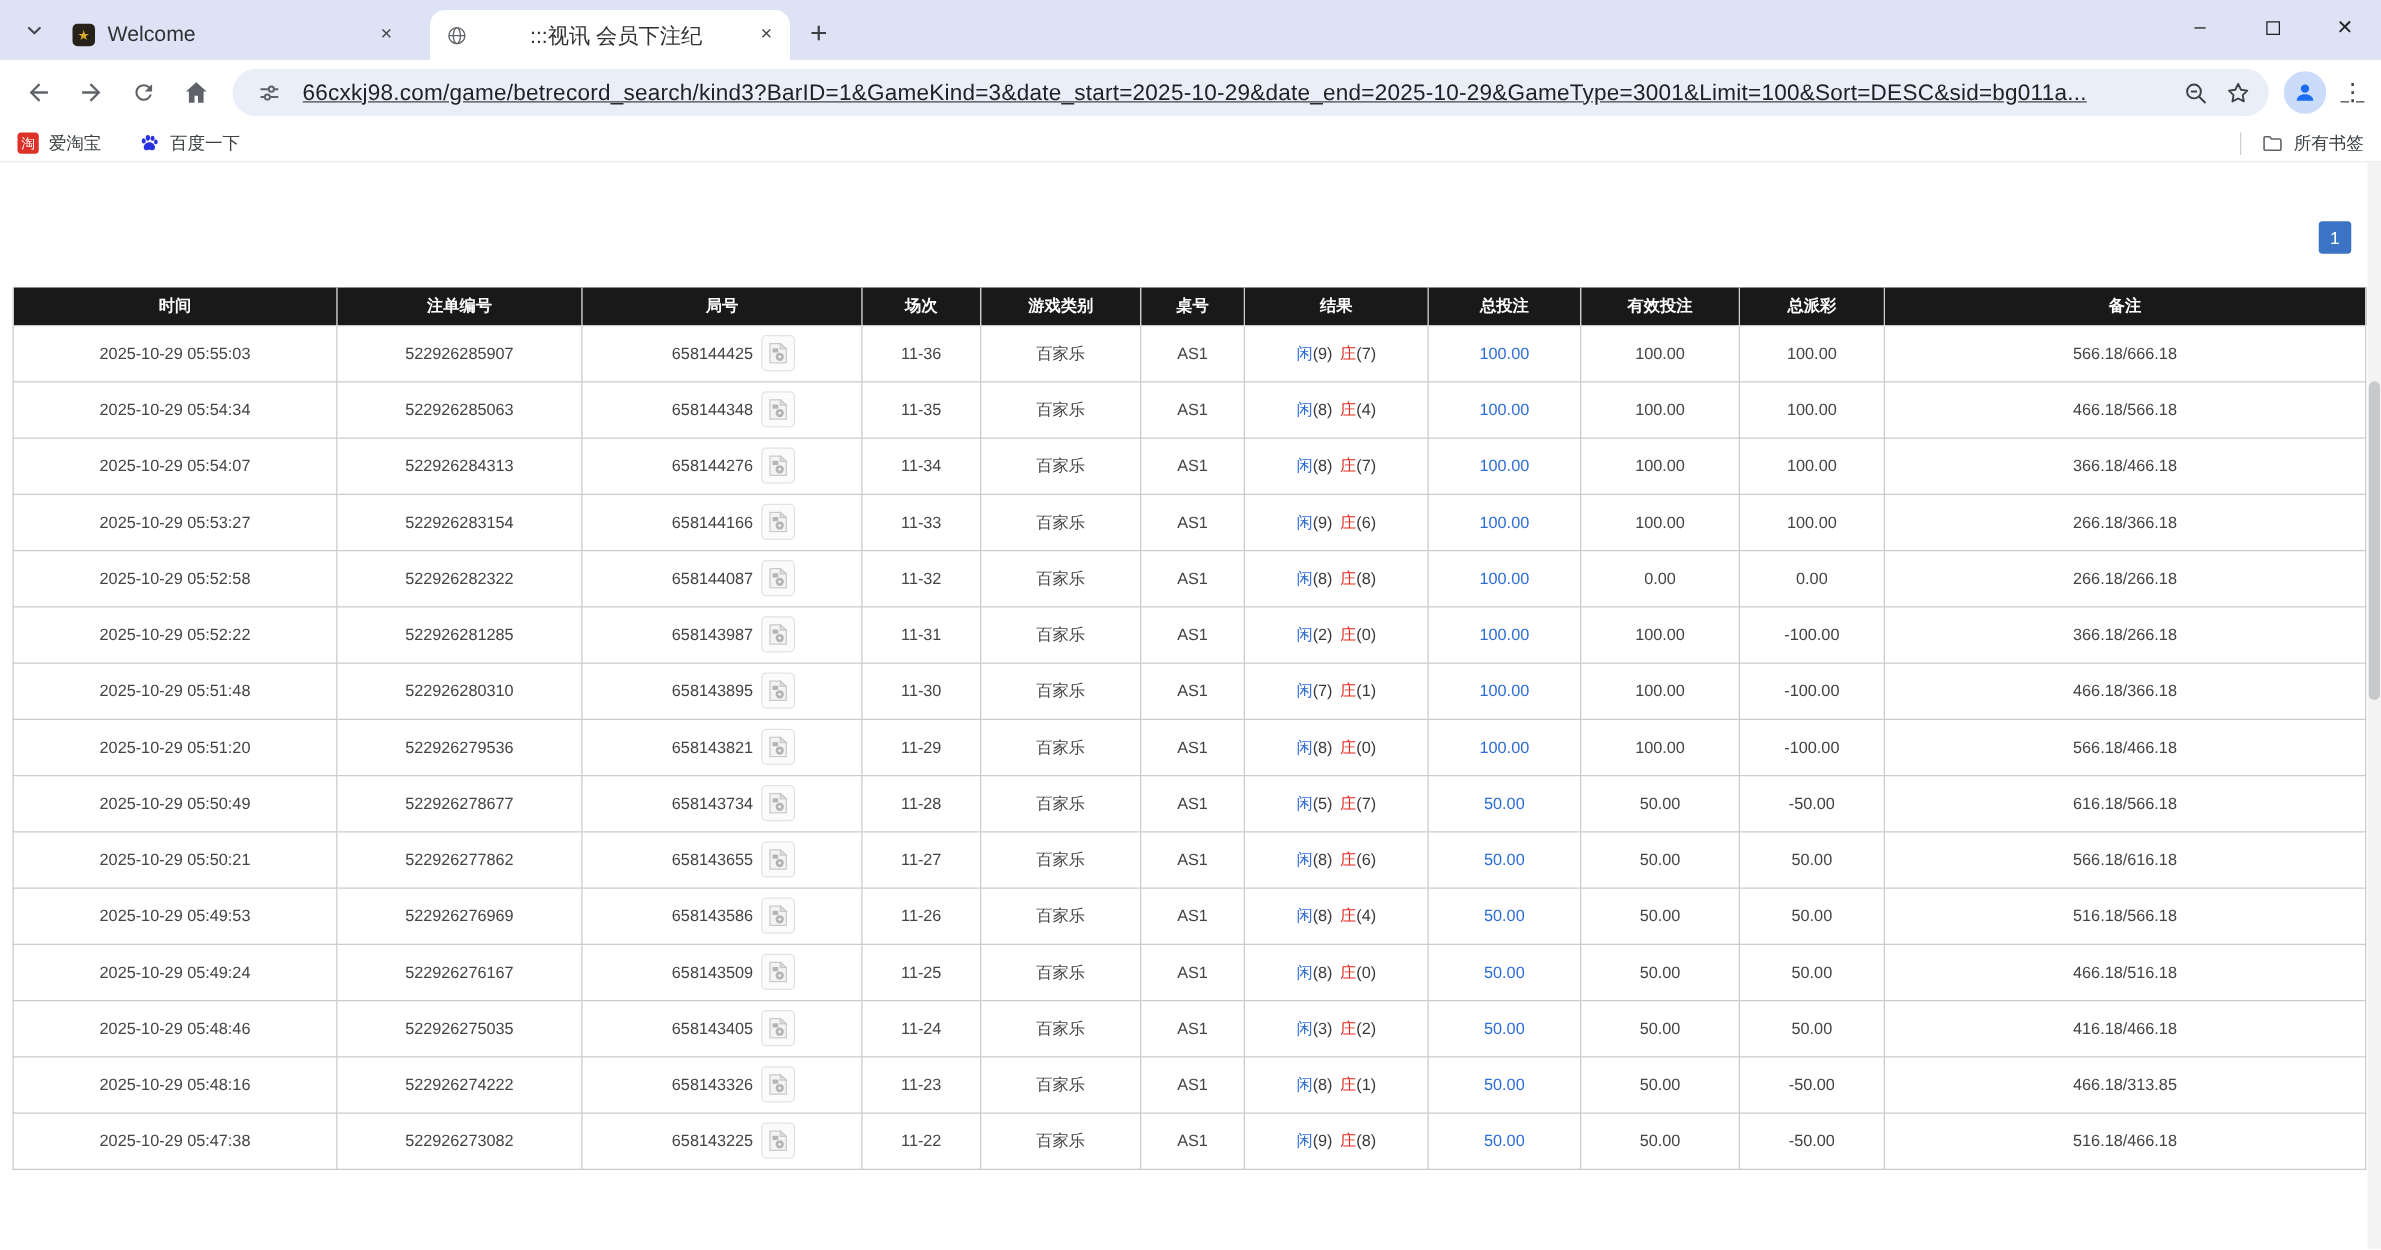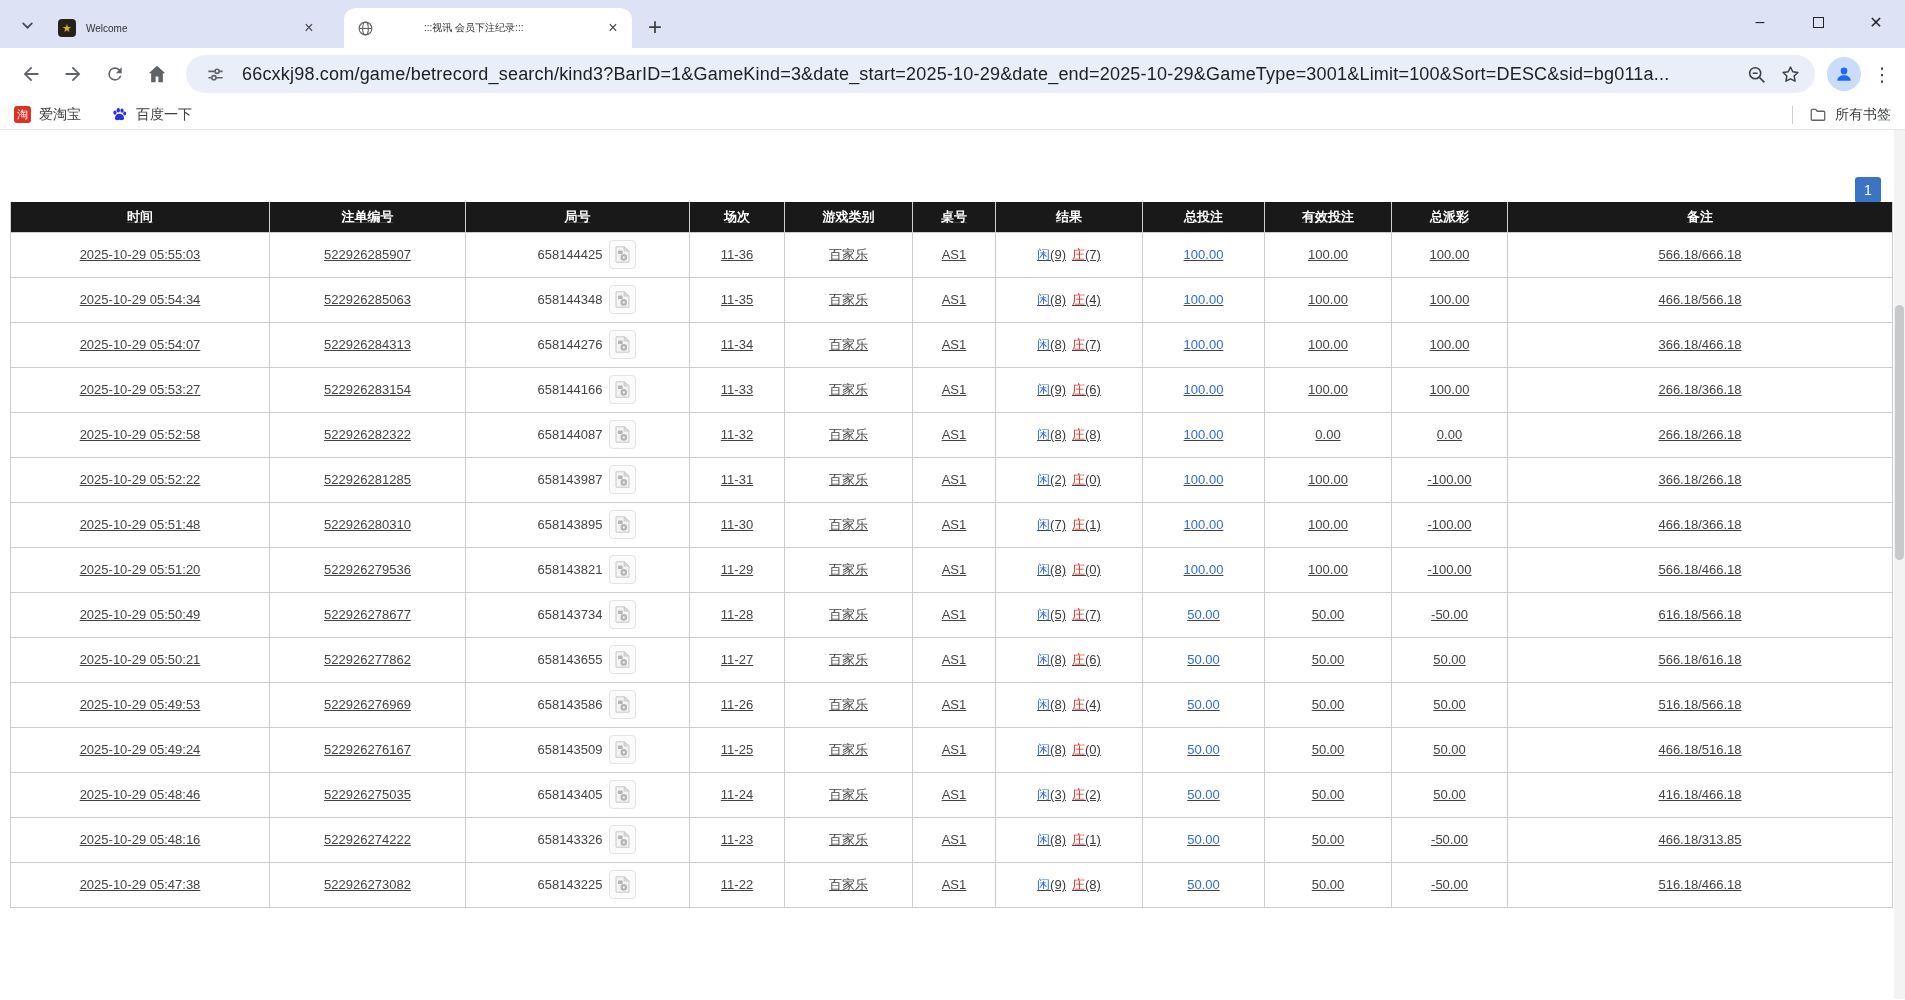--- a/index.html
+++ b/index.html
@@ -8,34 +8,34 @@
   body {
     width:1905px; height:1000px; overflow:hidden;
     font-family:"Liberation Sans", sans-serif;
     background:#fff; color:#444;
   }
   
   .tabstrip { height:48px; background:#dde3f4; display:flex; align-items:flex-end; position:relative; }
   .tab-search { width:30px; height:34px; margin:0 4px 4px 12px; display:flex; align-items:center; justify-content:center; }
   .tab { height:40px; display:flex; align-items:center; padding:0 8px 0 12px; width:282px; position:relative; }
   .tab.active { background:#fff; border-radius:12px 12px 0 0; width:288px; margin-left:16px;gap:40px; }
-  .tab .tab-title { flex:1; font-size:10px; color:#303134; margin-left:10px; white-space:nowrap; overflow:hidden; }
+  .tab .tab-title { flex:1; font-size:17px; color:#303134; margin-left:10px; white-space:nowrap; overflow:hidden; }
   .tab-close { width:22px; height:22px; border-radius:50%; display:flex; align-items:center; justify-content:center;
                font-size:16px; color:#44474b; flex:0 0 auto; cursor:pointer; }
   .favicon-game { width:18px; height:18px; border-radius:4px; background:#26221a; color:#d8a92f;
                   display:flex; align-items:center; justify-content:center; font-size:11px; flex:0 0 auto; }
   .favicon-globe { width:18px; height:18px; display:flex; align-items:center; justify-content:center; flex:0 0 auto; }
   .new-tab { width:34px; height:34px; margin:0 0 4px 6px; display:flex; align-items:center; justify-content:center;
              font-size:24px; color:#3c4043; cursor:pointer; }
   .win-controls { position:absolute; right:0; top:0; height:44px; display:flex; }
   .win-btn { width:58px; height:44px; display:flex; align-items:center; justify-content:center;
              color:#1f2124; font-size:16px; cursor:pointer; }
   .win-btn .sq { width:11px; height:11px; border:1.4px solid #1f2124; display:inline-block; }
 
-  .toolbar { height:52px; background:#fff; display:flex; align-items:center; padding:16px 10px; }
+  .toolbar { height:52px; background:#fff; display:flex; align-items:center; padding:16px 10px;text-decoration:underline; }
   .nav-icon { width:42px; height:42px; display:flex; align-items:center; justify-content:center; cursor:pointer; flex:0 0 auto; }
   .omnibox { flex:1; min-width:0; height:38px; background:#e9eef9; border-radius:19px; display:flex;
              align-items:center; padding:0 8px 0 12px; margin:0 8px; }
   .url-text { flex:1; min-width:0; white-space:nowrap; overflow:hidden; color:#202124; font-size:18px; margin-left:10px; letter-spacing:.2px; }
   .omni-icon { width:34px; height:34px; display:flex; align-items:center; justify-content:center; cursor:pointer; flex:0 0 auto; }
   .avatar { width:34px; height:34px; border-radius:50%; background:#cadcf9; display:flex; align-items:center;
             justify-content:center; margin:0 8px 0 4px; cursor:pointer; flex:0 0 auto; }
   .menu-dots { width:26px; height:40px; display:flex; align-items:center; justify-content:center;
                font-size:19px; color:#3c4043; cursor:pointer; flex:0 0 auto; }
 
@@ -48,22 +48,22 @@
   .bm-spacer { flex:1; }
   .bm-divider { width:1px; height:18px; background:#ccd0d6; margin-right:16px; }
   .bm-right { display:flex; align-items:flex-end; cursor:pointer; }
 
   
   .content { position:relative; height:869px; background:#fff; }
   .pagination { position:absolute; top:47px; right:24px; }
   .page-btn { display:inline-block; min-width:26px; height:26px; line-height:26px; text-align:center;
               background:#3b74c4; color:#fff; border-radius:3px; font-size:14px; cursor:pointer; }
 
-  table.bets { position:absolute; top:72px; left:10px; width:1882px; border-collapse:collapse;
-               table-layout:fixed; font-size:13px; color:#444;text-decoration:underline; }
+  table.bets { position:absolute; top:100px; left:10px; width:1882px; border-collapse:collapse;
+               table-layout:fixed; font-size:13px; color:#444; }
   table.bets thead th { background:#191919; color:#fff; font-weight:bold; height:30px; font-size:13px;
                         border-left:1px solid #cfcfcf; border-right:1px solid #cfcfcf; }
   table.bets tbody td { height:45px; background:#fff; border:1px solid #ccc; text-align:center; }
   table.bets tfoot td { height:31px; background:#a3a3a3; color:#fff; text-align:center;
                         border-left:1px solid #fff; border-right:1px solid #fff; font-size:13px; }
   table.bets tfoot tr.subtotal-row td { border-top:1px solid #ccc; }
   table.bets tfoot tr.total-row td { border-top:3px solid #fff; border-bottom:1px solid #bbb; }
 
   .res-player { color:#2e6cd9; }
   .res-banker { color:#e02b20; margin-left:6px; }

